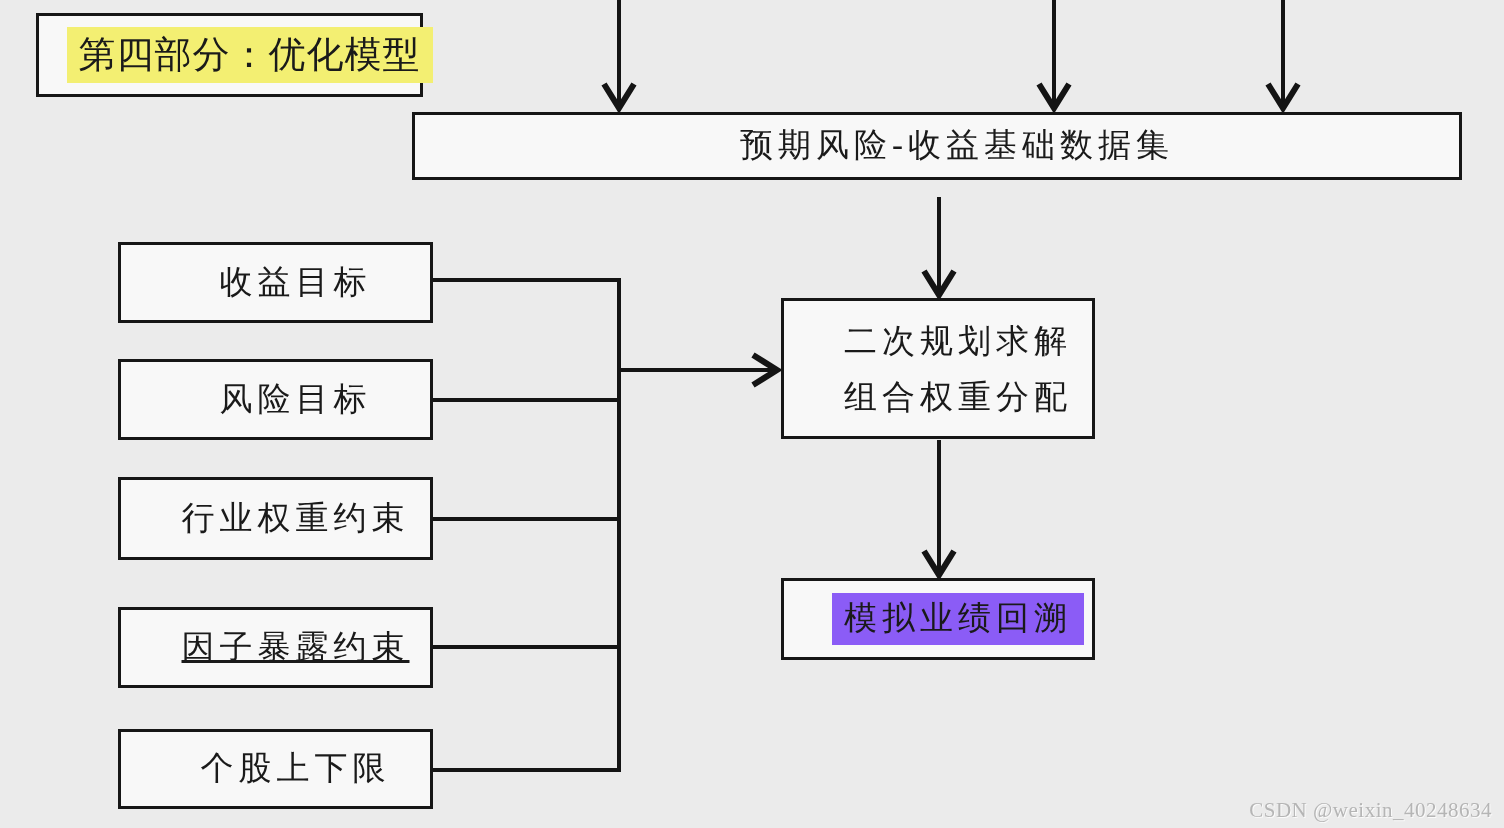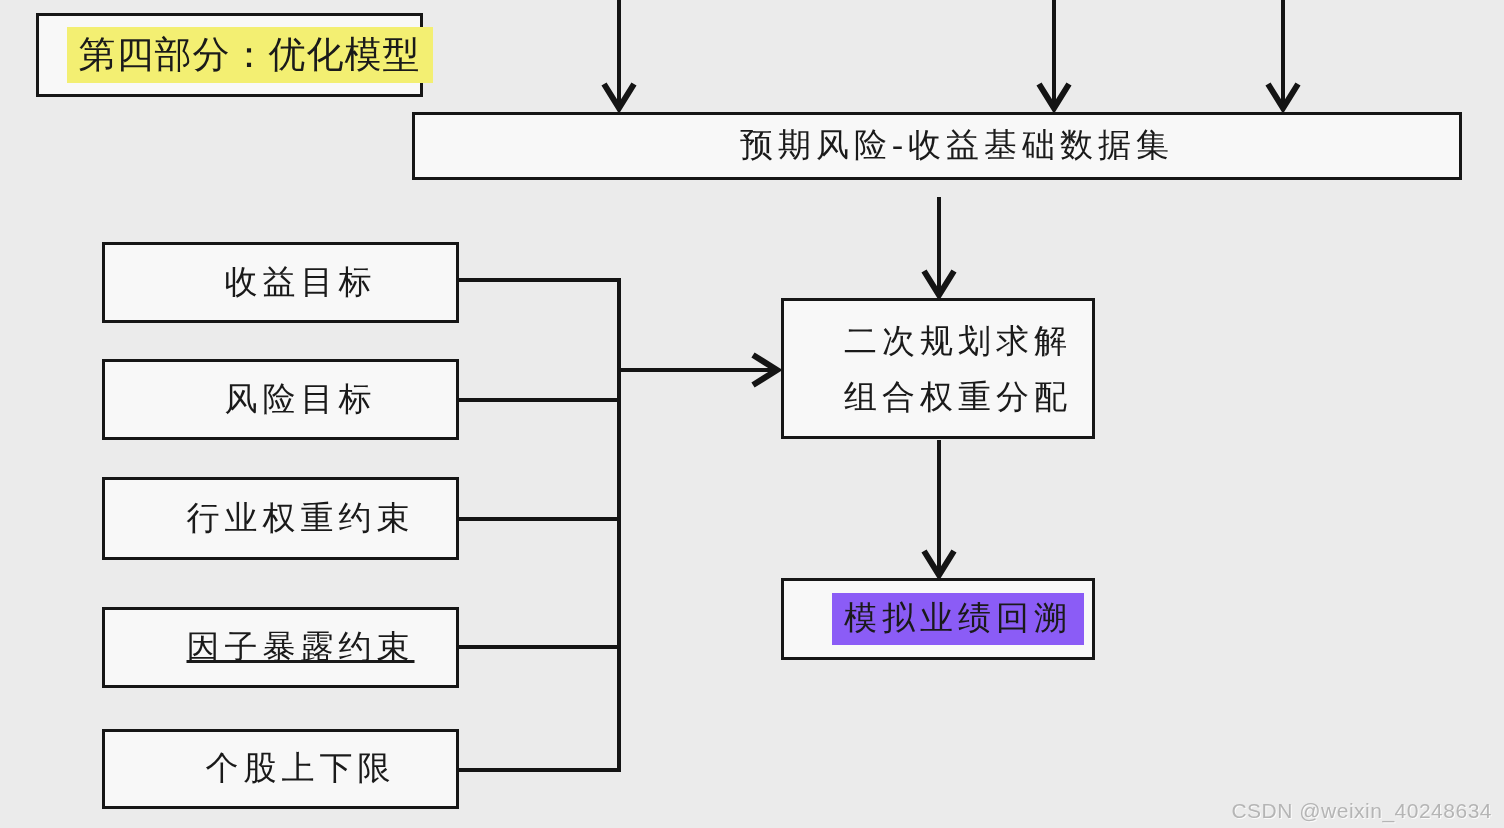--- a/index.html
+++ b/index.html
@@ -43,33 +43,33 @@
     background: #f3ef72; 
     padding: 6px 12px;
   }
   
   #title-box       { left: 36px;  top: 13px;  width: 387px;  height: 84px; }
   #title-box .node-label { font-size: 37px; letter-spacing: 1px; }
   #dataset-box     { left: 412px; top: 112px; width: 1050px; height: 68px; }
   #qp-box          { left: 781px; top: 298px; width: 314px;  height: 141px; }
   #qp-box .node-label { line-height: 56px; }
   #backtest-box    { left: 781px; top: 578px; width: 314px;  height: 82px; }
-  .constraint-box  { left: 102px; width: 357px; height: 81px; }
+  .constraint-box  { left: 118px; width: 315px; height: 81px; }
   #constraint-0 { top: 242px; }
   #constraint-1 { top: 359px; }
   #constraint-2 { top: 477px; height: 83px; }
   #constraint-3 { top: 607px; text-decoration: underline; }
   #constraint-4 { top: 729px; height: 80px; }
   
   #watermark {
     position: absolute;
     right: 12px;
     bottom: 5px;
     z-index: 3;
-    font-family: Liberation Sans, sans-serif;
+    font-family: Liberation Serif, serif;
     font-size: 21px;
     letter-spacing: 0.5px;
     color: #b5b5b5;
     text-shadow: 1px 1px 0 #fbfbfb;
   }
   .shaft { stroke: #141414; stroke-width: 4; fill: none; }
   .thin  { stroke: #141414; stroke-width: 4; fill: none; }
   .head  { stroke: #141414; stroke-width: 6; fill: none; stroke-linejoin: miter; }
 </style>
 </head>

